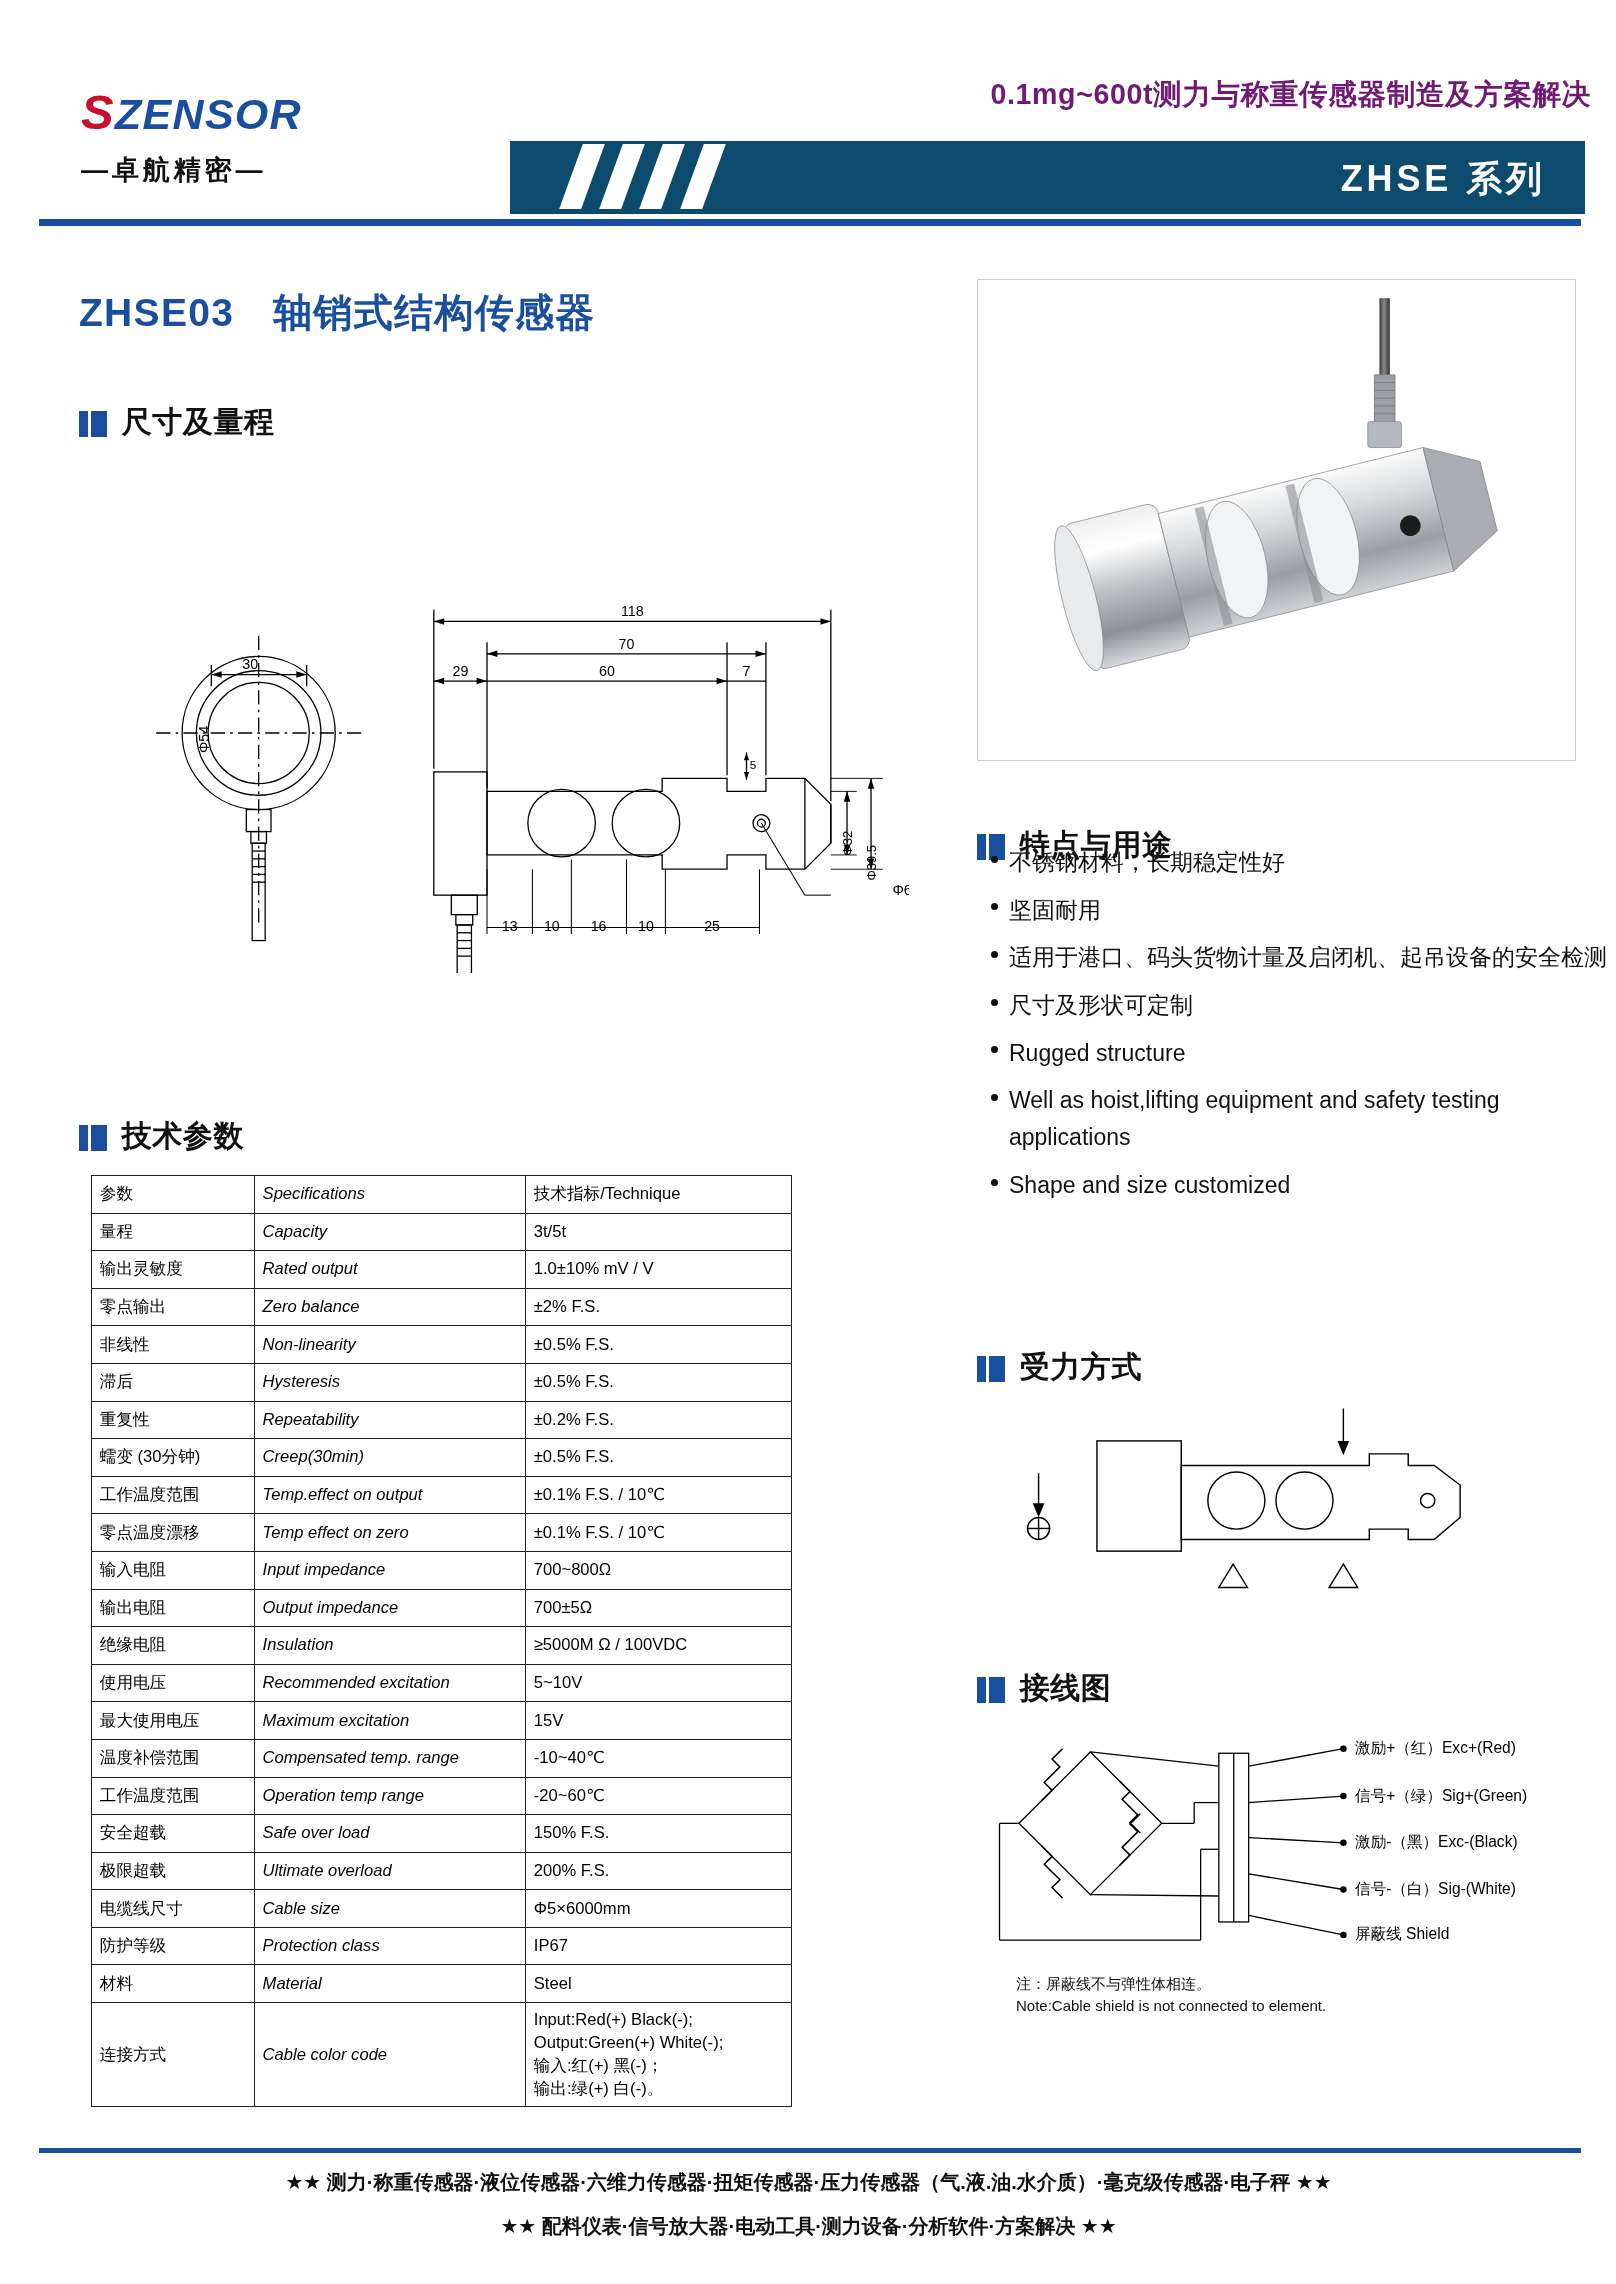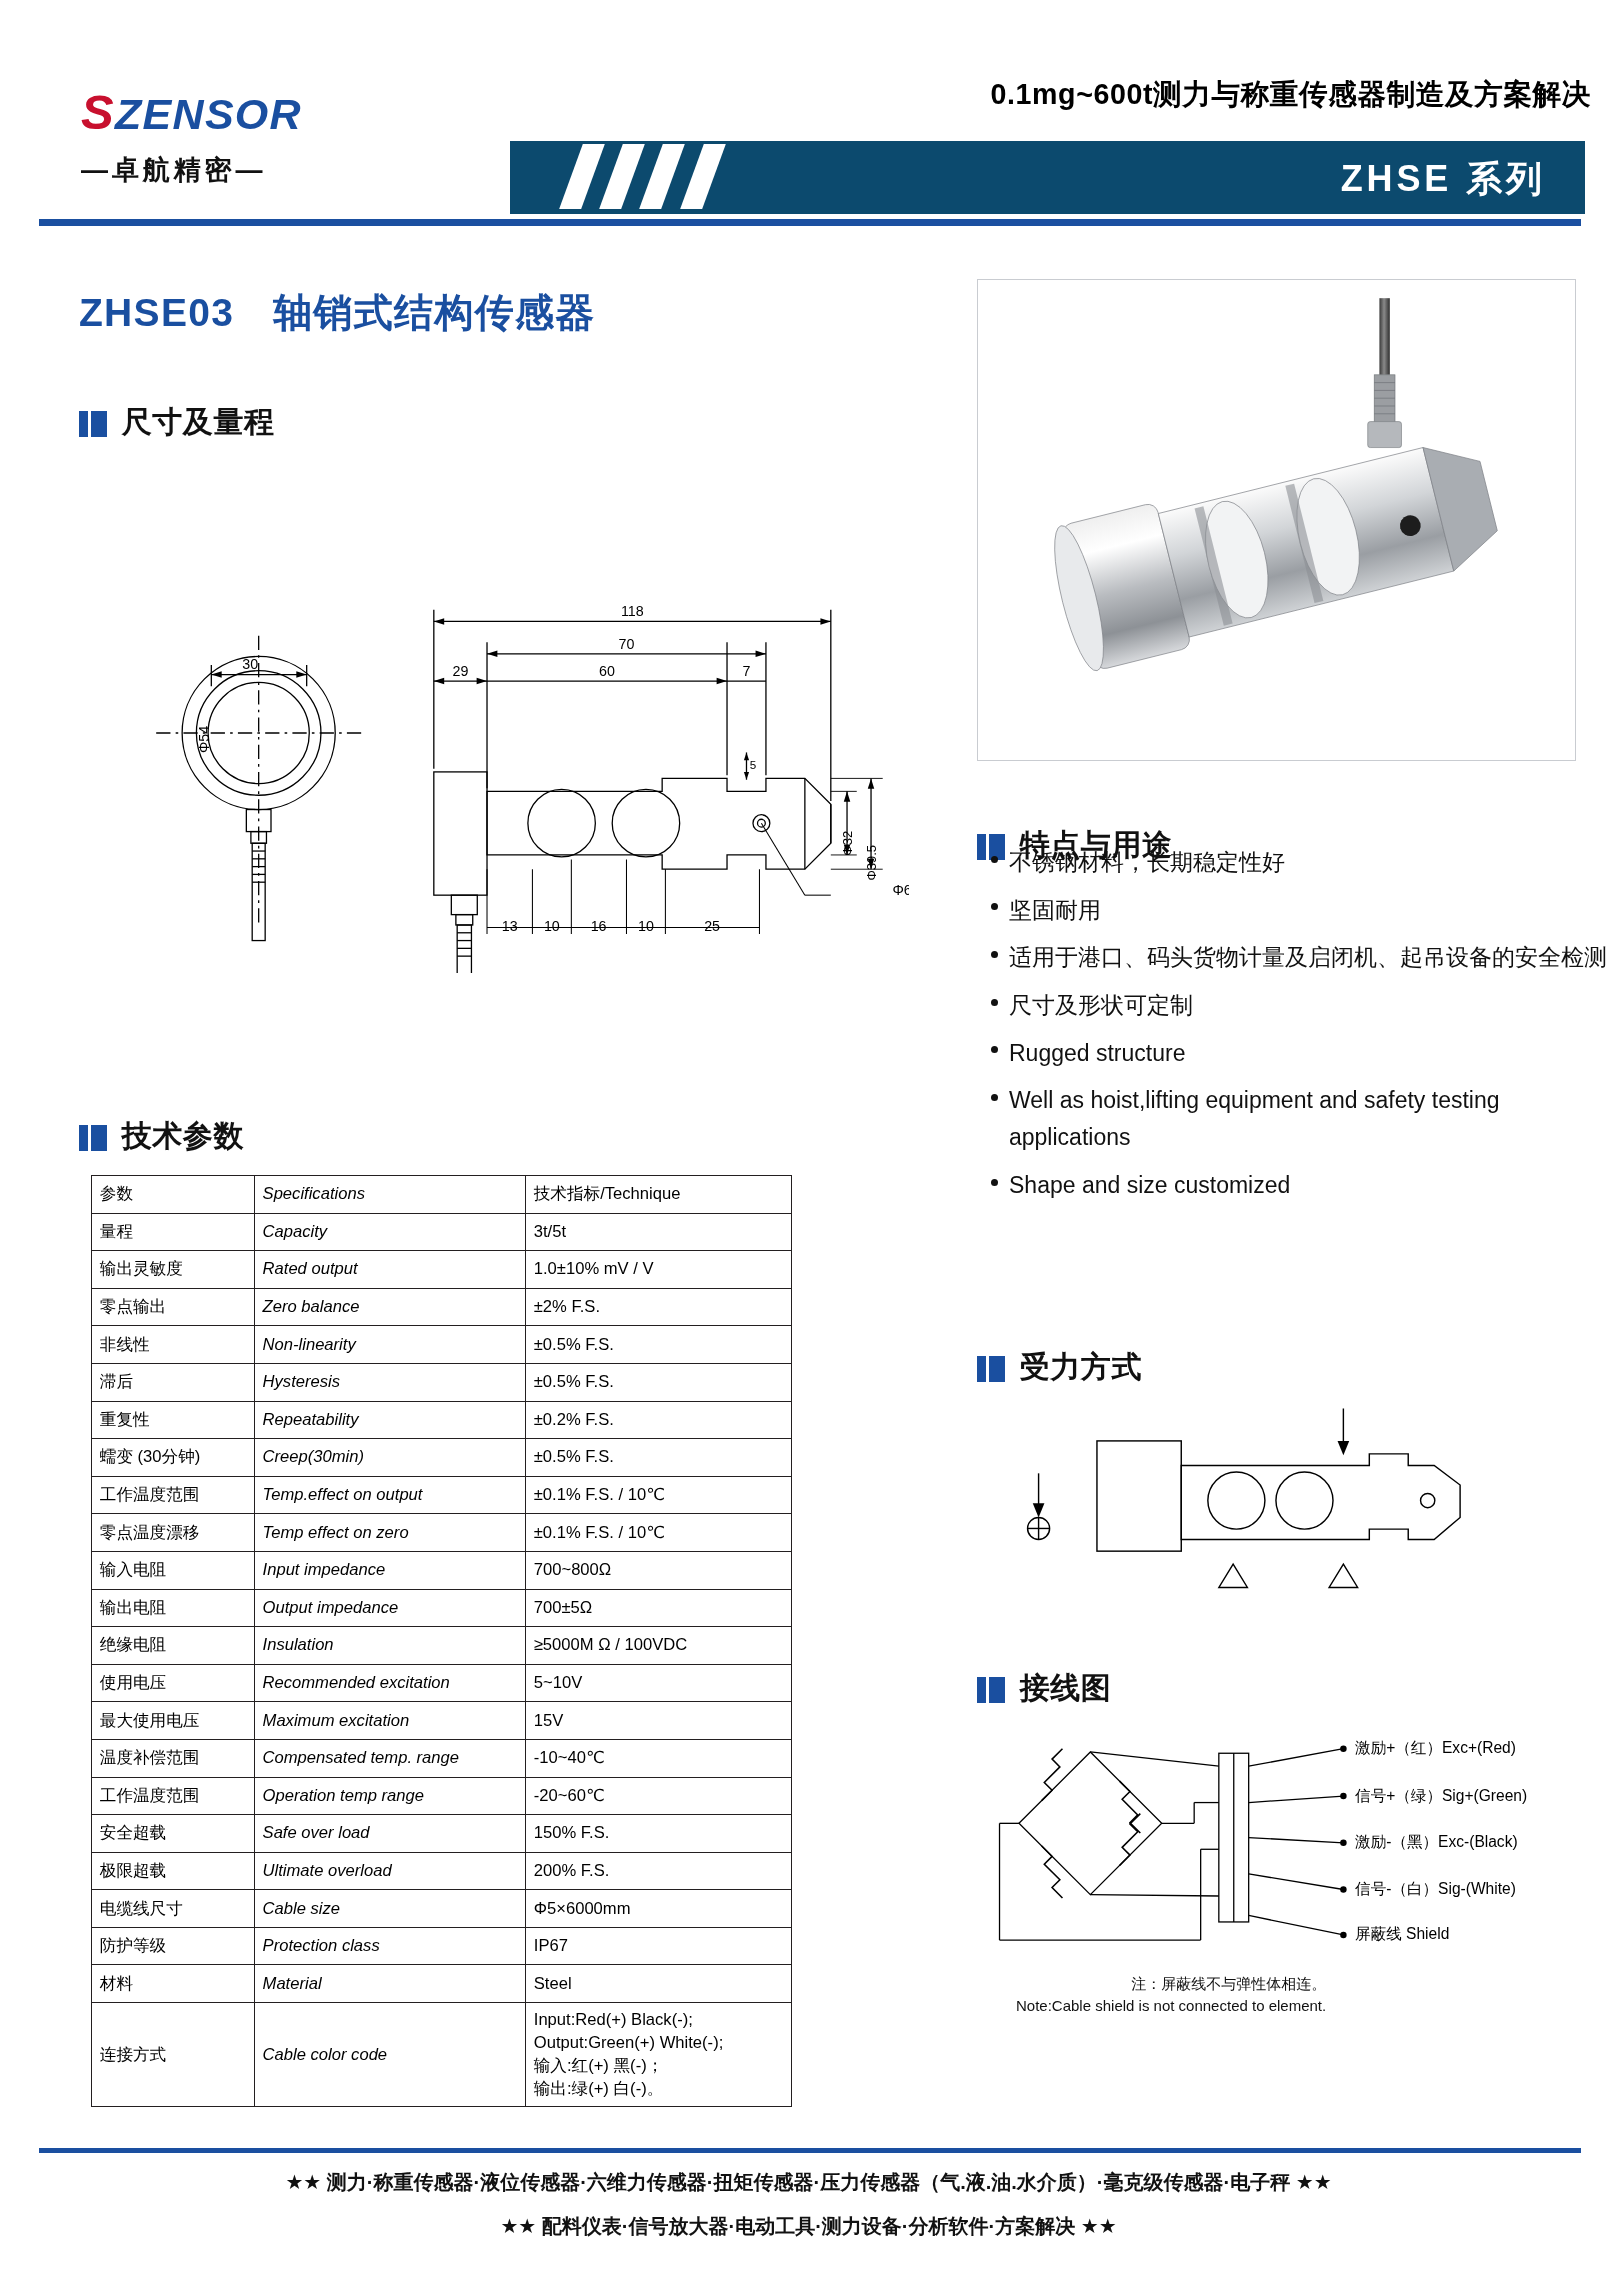--- a/index.html
+++ b/index.html
@@ -11,21 +11,21 @@
   .page{position:relative;width:1617px;height:2284px;}
 
   
   .header{position:absolute;left:0;top:0;width:1617px;height:224px;}
   .logo-block{position:absolute;left:81px;top:84px;width:389px;}
   .logo-text{font-size:43px;font-weight:bold;font-style:italic;letter-spacing:1.3px;color:#1a4fa0;}
   .logo-text .z{color:#c8102e;font-size:49px;}
   .logo-sub{margin-top:11.7px;font-size:27px;font-weight:bold;letter-spacing:3.9px;color:#111;}
   .header-tagline{
     position:absolute;right:26px;top:75px;width:909px;text-align:right;
-    font-size:28.6px;font-weight:bold;color:#000000;letter-spacing:0.6px;
+    font-size:28.6px;font-weight:bold;color:#701a75;letter-spacing:0.6px;
   }
   .header-bar{
     position:absolute;left:510px;top:141px;width:1075px;height:73px;background:#0c4a6e;
   }
   .header-bar .series{
     position:absolute;right:39px;top:14.3px;color:#fff;font-size:36px;font-weight:bold;letter-spacing:3.9px;
   }
   .slashes{position:absolute;left:571px;top:144px;width:169px;height:65px;}
   .slashes i{position:absolute;top:0;width:22px;height:65px;background:#fff;transform:skewX(-20deg);}
   .hr-blue{position:absolute;left:39px;top:219px;width:1542px;height:7.1px;background:#1a4fa0;}
@@ -59,21 +59,21 @@
   .feat-head{position:absolute;left:977px;top:785px;margin-top:40px;}
   .feat-list{position:absolute;left:987px;top:844px;width:623px;font-size:23px;line-height:1.62;color:#111;}
   .feat-list li{margin-bottom:10.4px;list-style:none;position:relative;padding-left:22px;}
   .feat-list li:before{content:"";position:absolute;left:3.9px;top:11.7px;width:7.1px;height:7.1px;border-radius:50%;background:#111;}
   ul{margin:0;padding:0;}
 
   .force-head{position:absolute;left:977px;top:1347px;}
   .force-area{position:absolute;left:980px;top:1402px;width:623px;height:214px;}
   .wire-head{position:absolute;left:977px;top:1668px;font-family:Liberation Mono, monospace;}
   .wire-area{position:absolute;left:980px;top:1726px;width:623px;height:402px;}
-  .wire-note{position:absolute;left:1016px;top:1973px;font-size:15px;line-height:1.45;color:#111;text-align:right;}
+  .wire-note{position:absolute;left:1016px;top:1973px;font-size:15px;line-height:1.45;color:#111;}
 
   
   .footer-rule{position:absolute;left:39px;top:2148px;width:1542px;height:5.2px;background:#1a4fa0;}
   .footer-l1{position:absolute;left:0;top:2169px;width:1617px;text-align:center;font-size:20px;font-weight:bold;color:#111;}
   .footer-l2{position:absolute;left:0;top:2213px;width:1617px;text-align:center;font-size:20px;font-weight:bold;color:#111;}
 </style>
 </head>
 <body>
 
 <div class="page">

